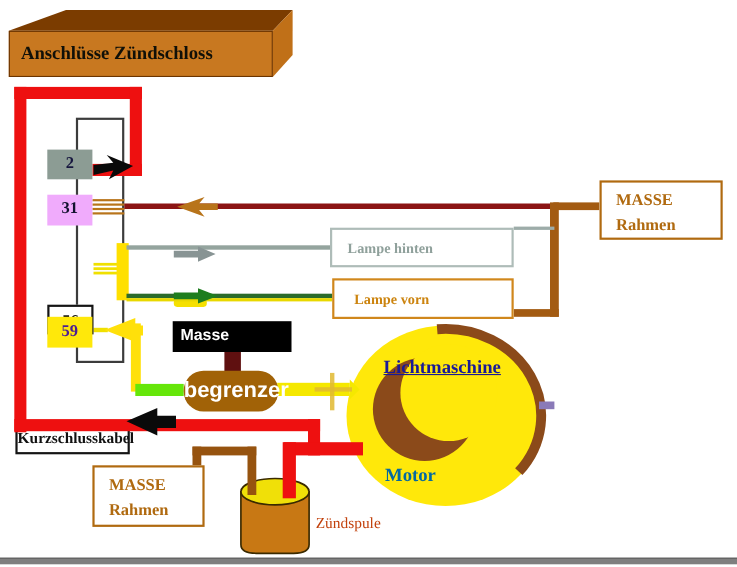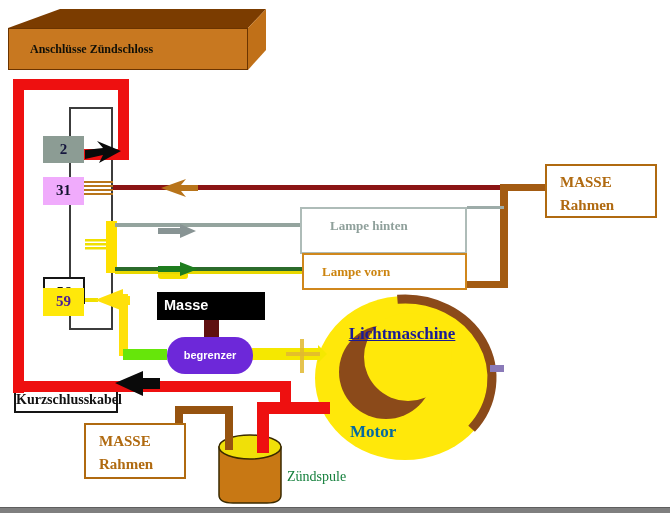--- a/index.html
+++ b/index.html
@@ -3,54 +3,54 @@
 <meta charset="utf-8">
 <style>
   html,body{margin:0;padding:0;background:#fff;}
   .stage{position:relative;width:670px;height:515px;background:#ffffff;overflow:hidden;
          font-family:"Liberation Serif",serif;}
   .abs{position:absolute;box-sizing:border-box;}
   .z1{z-index:1}.z3{z-index:3}
   svg.wires{position:absolute;left:0;top:0;z-index:2;pointer-events:none;}
 
   .title-front{left:8px;top:28px;width:240px;height:42px;background:#C87820;
-    border:1px solid #6b3400;color:#101008;font-weight:bold;font-size:12px;
-    line-height:40px;padding-left:21px;}
+    border:1px solid #6b3400;color:#101008;font-weight:bold;font-size:17px;
+    line-height:40px;padding-left:10px;}
   .terminal{width:41px;height:27px;text-align:center;font-weight:bold;
     font-size:15px;color:#16163E;line-height:26px;}
   .t2{left:43px;top:136px;background:#8C9C94;}
   .t31{left:43px;top:177px;height:28px;background:#f0abfc;color:#12122e;}
   .t56{left:43px;top:232px;width:42px;background:#ffffff;border:2px solid #151515;color:#111;margin-top:45px;}
   .t59{left:43px;top:288px;height:28px;background:#FFE80A;color:#4c1d95;}
 
   .masse-box{background:#fff;border:2px solid #B06A10;color:#B06A10;
     font-weight:bold;font-size:15px;line-height:1.55;padding:5px 0 0 13px;}
   .masse-top{left:545px;top:164px;width:112px;height:54px;}
   .masse-bottom{left:84px;top:423px;width:102px;height:56px;}
 
   .lampe{font-weight:bold;font-size:13px;background:#fff;}
-  .lampe-hinten{left:300px;top:207px;width:167px;height:47px;border:2px solid #AEBCB8;
-    color:#8FA09B;line-height:33px;padding-left:28px;}
+  .lampe-hinten{left:300px;top:207px;width:167px;height:36px;border:2px solid #AEBCB8;
+    color:#8FA09B;line-height:33px;padding-left:14px;}
   .lampe-vorn{left:302px;top:253px;width:165px;height:37px;border:2px solid #D0871C;
     color:#CC840F;line-height:34px;padding-left:18px;}
 
   .masse-black{left:157px;top:292px;width:108px;height:28px;background:#000;color:#fff;
     font-family:"Liberation Sans",sans-serif;font-weight:bold;font-size:14.5px;
     line-height:27px;padding-left:7px;}
-  .begrenzer{left:167px;top:337px;width:86px;height:37px;background:#6d28d9;color:#fff;
-    font-family:"Liberation Sans",sans-serif;font-weight:bold;font-size:11px;
+  .begrenzer{left:167px;top:337px;width:86px;height:37px;background:#a16207;color:#fff;
+    font-family:"Liberation Sans",sans-serif;font-weight:bold;font-size:20px;
     text-align:center;line-height:36px;border-radius:18px;}
   .kurz{left:14px;top:387px;width:104px;height:26px;background:#fff;border:2px solid #151515;
     color:#111;font-weight:bold;font-size:14px;text-align:center;line-height:22px;}
 
   .licht-label{left:332px;top:324px;width:140px;text-align:center;color:#1A1A96;
     font-weight:bold;font-size:17px;text-decoration:underline;}
   .motor-label{left:350px;top:422px;width:100px;text-align:left;color:#0369a1;
     font-weight:bold;font-size:17px;}
-  .zuend-label{left:287px;top:469px;color:#15803d;font-size:14px;}
+  .zuend-label{left:287px;top:469px;color:#c2410c;font-size:14px;}
 
   .bottom-bar{left:0;top:507px;width:670px;height:6px;background:#7F7F7F;
     border-top:1px solid #5e5e5e;z-index:4;}
 </style>
 </head>
 <body>
 
 <div class="stage">
 
   <svg class="wires" width="670" height="515" viewBox="0 0 670 515">

